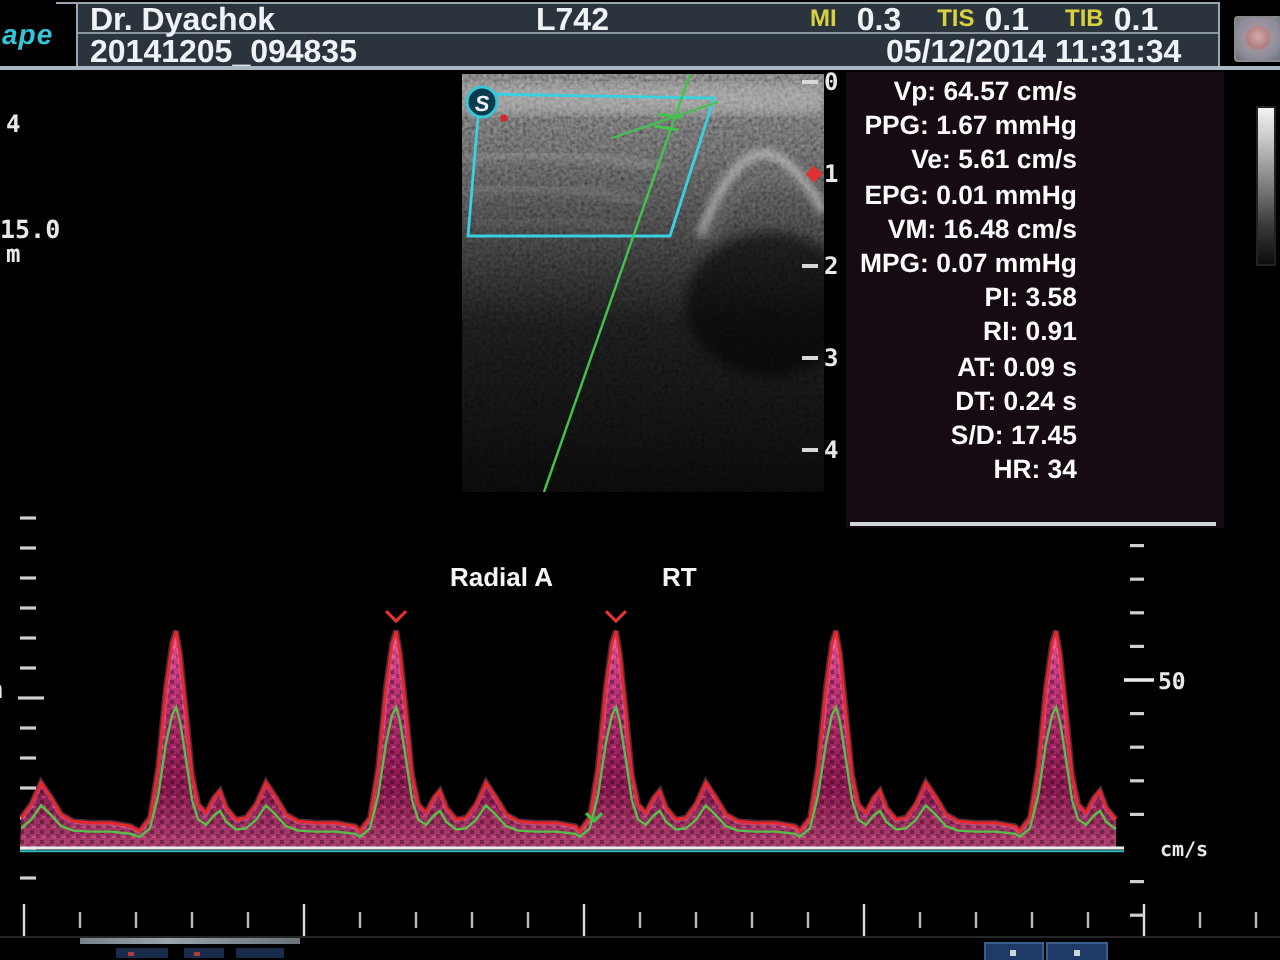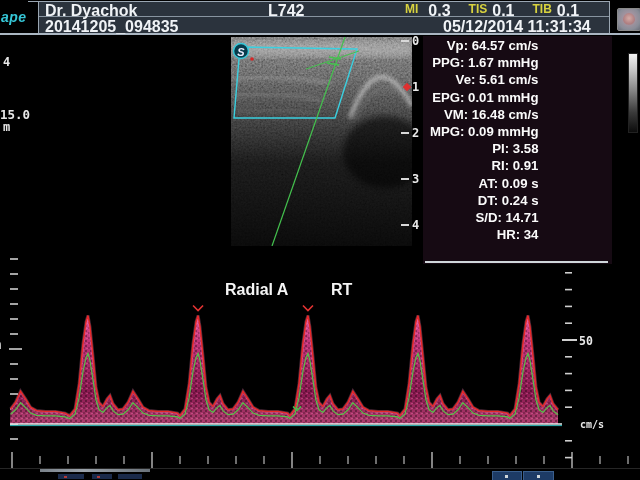--- a/index.html
+++ b/index.html
@@ -16,21 +16,21 @@
   .osd{color:#e8e8e8;font-family:"DejaVu Sans Mono",monospace;font-size:12px;font-weight:bold;white-space:pre;}
   
   #meas-panel{left:423px;top:36px;width:189px;height:228px;background:#160a13;}
   #meas-list{position:absolute;left:7px;top:1px;text-align:right;}
   .mline{color:#fbfbfb;font-size:13.2px;font-weight:bold;line-height:17.2px;white-space:pre;}
   #meas-underline{left:425px;top:261px;width:183px;height:2px;background:#cfd6da;}
   
   #graybar{left:628px;top:53px;width:8px;height:78px;
            background:linear-gradient(#f2f2f2,#c8c8c8 20%,#8a8a8a 45%,#3a3a3a 75%,#0c0c0c);}
   
-  .annot{color:#f5f5f5;font-size:16px;font-weight:bold;}
+  .annot{color:#f5f5f5;font-size:13px;font-weight:bold;}
   
   .btn-blue{background:#1d3b66;border:1px solid #3a5e8c;border-bottom:none;}
   .frag{background:#1d2f52;opacity:.9;}
 </style>
 </head>
 <body>
 
 <div id="screen">
 
   <div class="abs hdr-line" style="left:28px;top:1px;width:582px;height:1px;"></div>
@@ -69,26 +69,26 @@
   <div class="abs osd" style="left:3px;top:120px;">m</div>
   <div class="abs osd" style="left:-6px;top:338px;">m</div>
 
   <div class="abs" id="meas-panel">
     <div id="meas-list">
         <div class="mline">Vp: 64.57 cm/s</div>
         <div class="mline">PPG: 1.67 mmHg</div>
         <div class="mline">Ve: 5.61 cm/s</div>
         <div class="mline">EPG: 0.01 mmHg</div>
         <div class="mline">VM: 16.48 cm/s</div>
-        <div class="mline">MPG: 0.09 mmHg</div>
+        <div class="mline">MPG: 0.07 mmHg</div>
         <div class="mline">PI: 3.58</div>
         <div class="mline">RI: 0.91</div>
         <div class="mline">AT: 0.09 s</div>
         <div class="mline">DT: 0.24 s</div>
-        <div class="mline">S/D: 14.71</div>
+        <div class="mline">S/D: 17.45</div>
         <div class="mline">HR: 34</div>
       </div>
   </div>
   <div class="abs" id="meas-underline"></div>
 
   <div class="abs" id="graybar" style="border:1px solid #222;"></div>
 
   <svg class="abs" style="left:0;top:0;" width="640" height="480" viewBox="0 0 640 480">
     <defs>
       <clipPath id="bclip">

